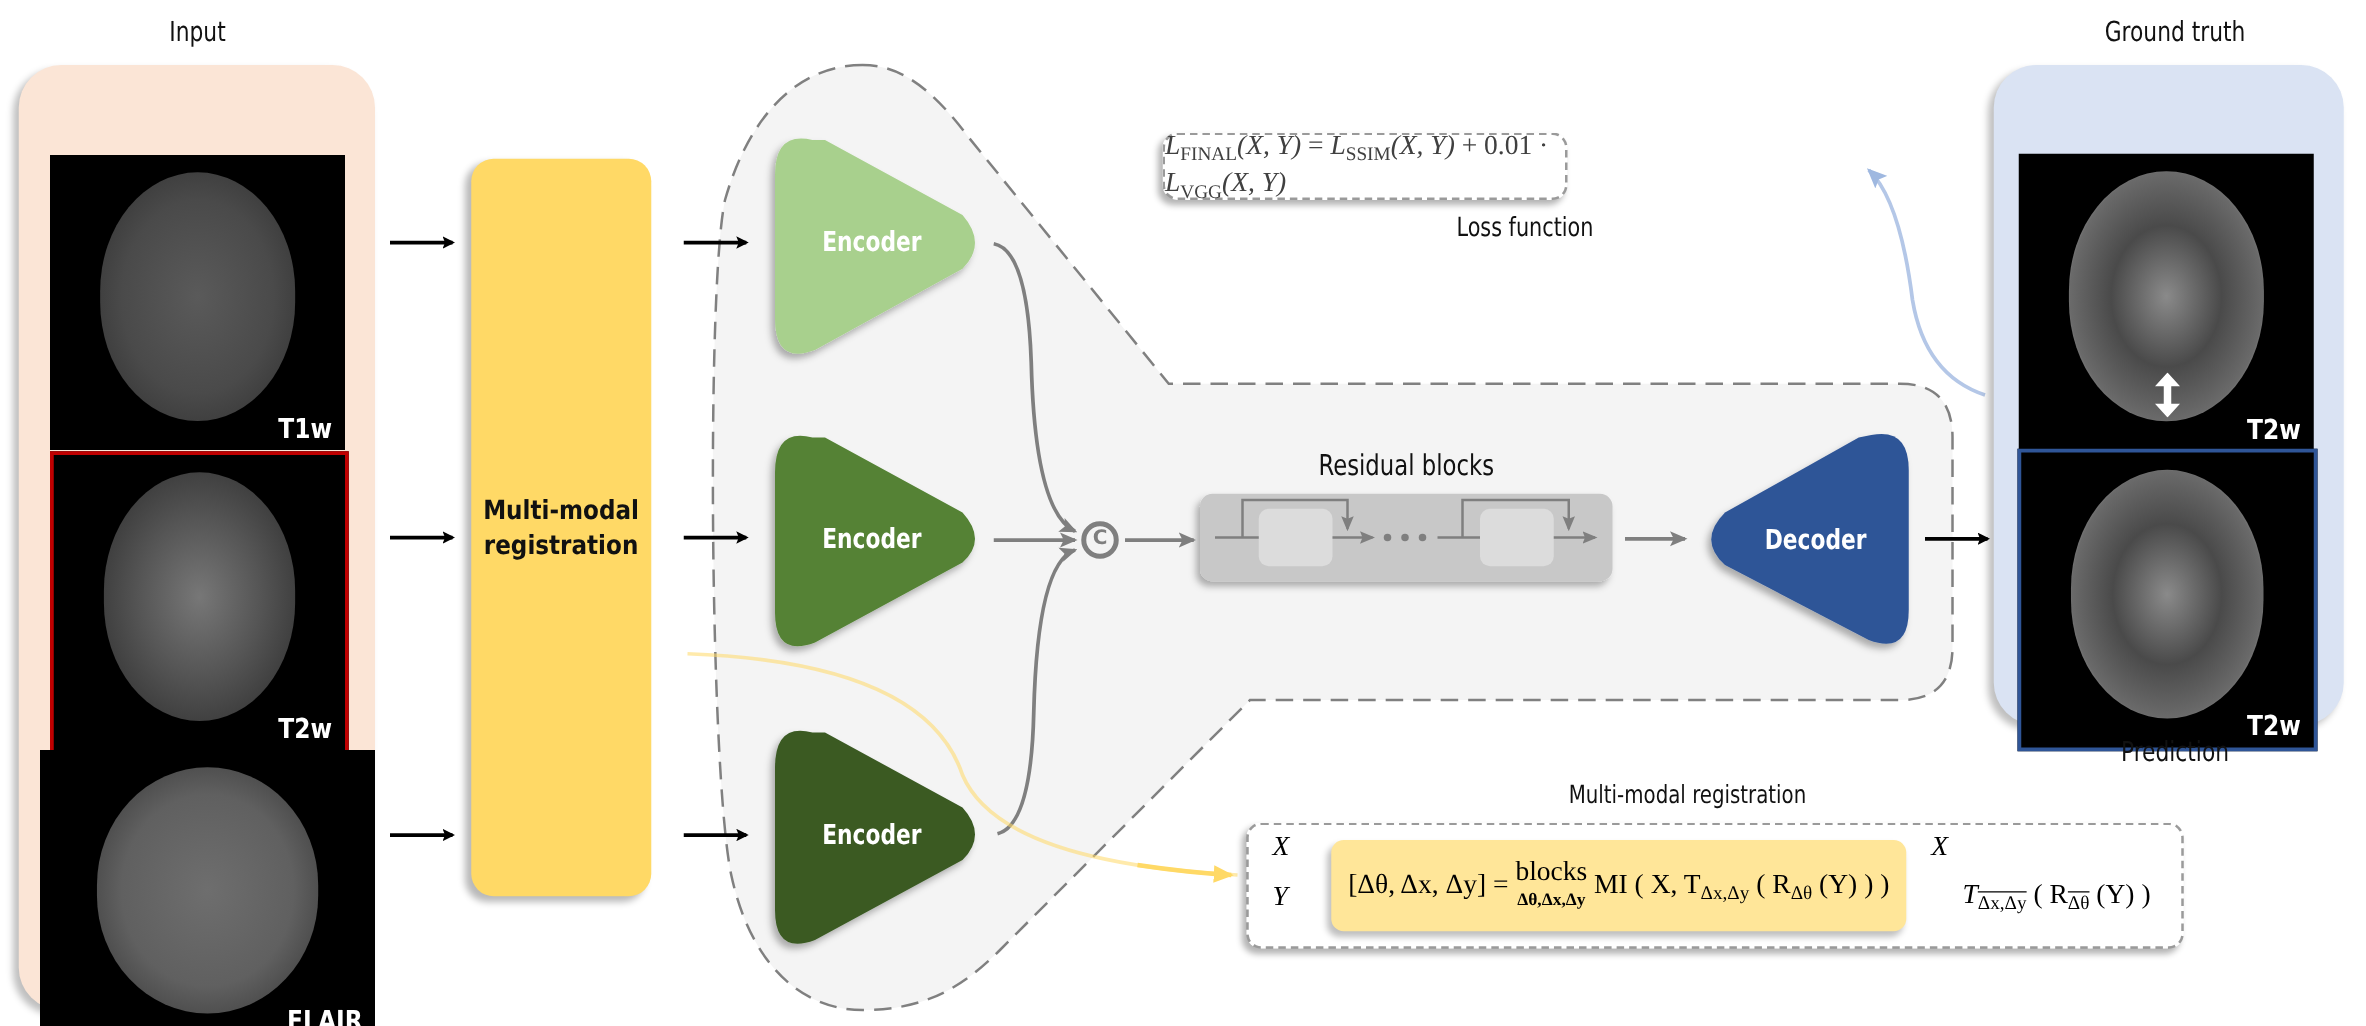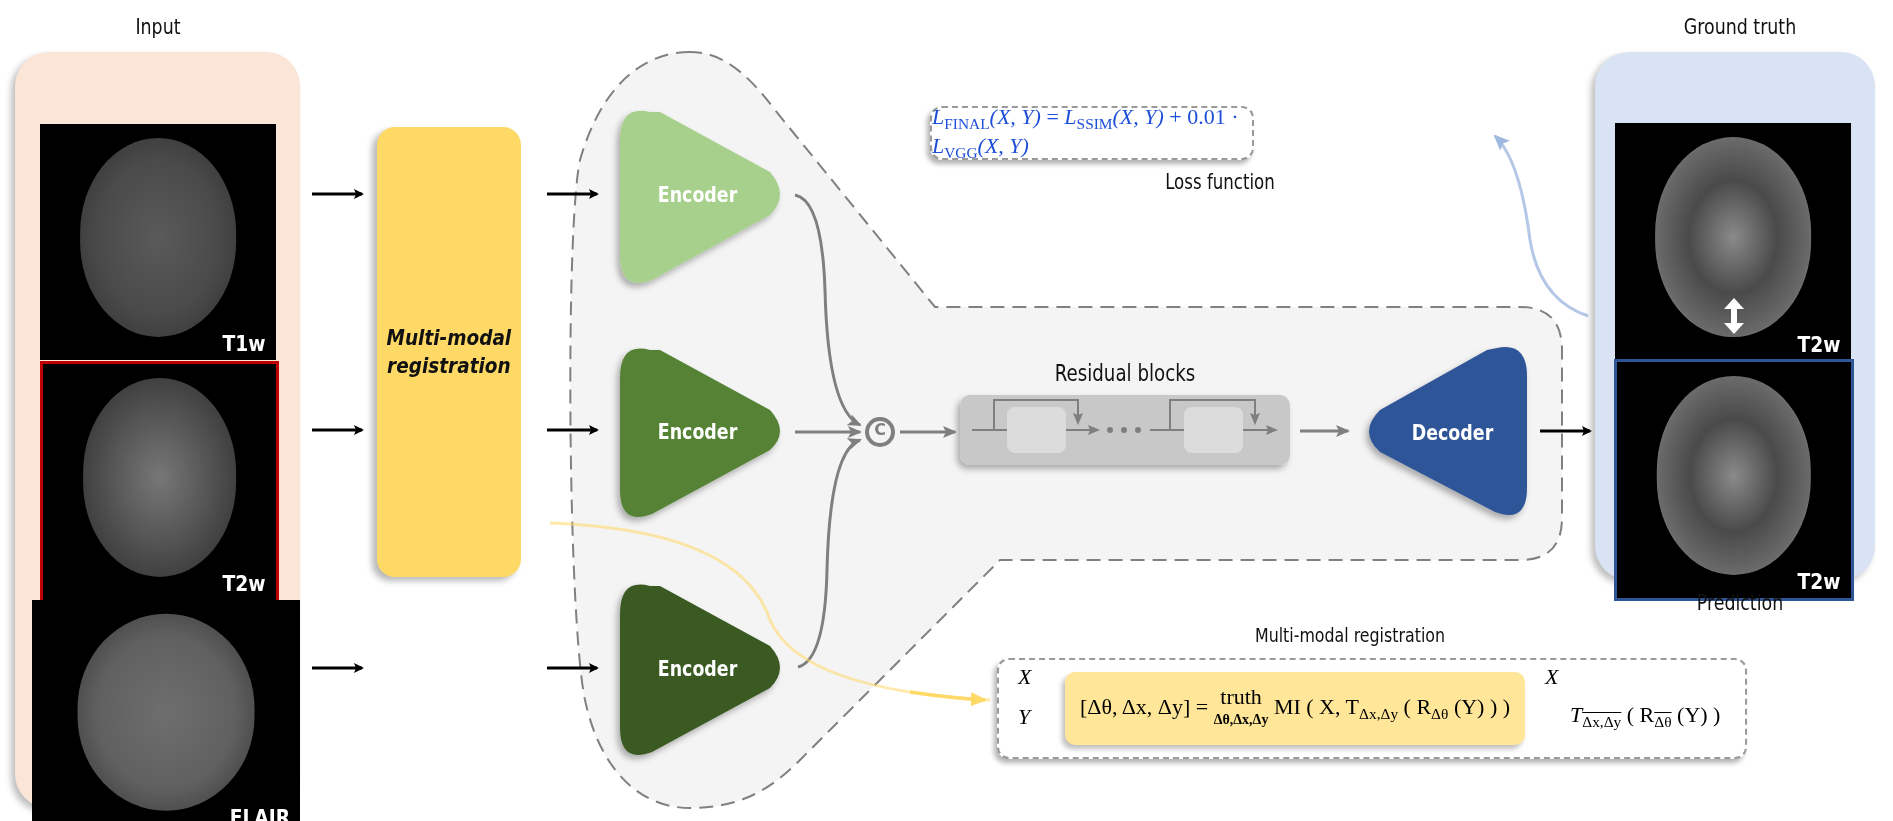--- a/index.html
+++ b/index.html
@@ -3,21 +3,21 @@
 <meta charset="utf-8">
 <style>
   html, body { margin:0; padding:0; background:#ffffff; }
   body { width:1893px; height:821px; position:relative; overflow:hidden; font-family:"DejaVu Sans Condensed","DejaVu Sans",sans-serif; }
   #canvas { position:absolute; left:0; top:0; width:1893px; height:821px; }
   .lbl { position:absolute; font-family:"DejaVu Sans",sans-serif; font-stretch:condensed; color:#111; font-size:22px; text-align:center; white-space:nowrap; transform:scaleX(0.88); transform-origin:center; }
   .panel { position:absolute; border-radius:34px; box-shadow:-4px 4px 6px rgba(0,0,0,0.25); }
   .mri { position:absolute; background:#000; overflow:hidden;margin-top:48px; }
   .mri .tag { position:absolute; right:10px; bottom:4px; color:#fff; font-family:"DejaVu Sans",sans-serif; font-size:22px; font-weight:bold; transform:scaleX(0.85); transform-origin:right bottom; }
   .brain { position:absolute; left:50%; top:48%; width:66%; height:84%; transform:translate(-50%,-50%); border-radius:50% / 48%; }
-  .mathbox { position:absolute; background:#fff; border:2px dashed #9a9a9a; border-radius:12px; box-shadow:-3px 4px 5px rgba(0,0,0,0.3); font-family:"DejaVu Serif","Liberation Serif",serif; color:#1d4ed8; }
+  .mathbox { position:absolute; background:#fff; border:2px dashed #9a9a9a; border-radius:12px; box-shadow:-3px 4px 5px rgba(0,0,0,0.3); font-family:"DejaVu Serif","Liberation Serif",serif; color:#404040; }
   .math { font-family:"Liberation Serif","DejaVu Serif",serif; font-size:22px; }
   .it { font-style:italic; }
   sub { font-size:0.7em; font-style:normal; }
   .ovl { text-decoration:overline; }
 </style>
 </head>
 <body>
 
 <svg id="canvas" width="1893" height="821" viewBox="0 0 1893 821">
   <defs>
@@ -114,21 +114,21 @@
 </div>
 <div class="mri" style="left:40px;top:313px;width:233px;height:236px;border:3px solid #c00000;">
   <div class="brain" style="background:radial-gradient(ellipse at 50% 50%, #777 0%, #555 45%, #3d3d3d 75%, #aaa 86%, #222 92%, #000 100%);"></div>
   <span class="tag">T2w</span>
 </div>
 <div class="mri" style="left:32px;top:552px;width:268px;height:234px;">
   <div class="brain" style="background:radial-gradient(ellipse at 50% 50%, #6e6e6e 0%, #606060 55%, #484848 78%, #9a9a9a 87%, #222 92%, #000 100%);"></div>
   <span class="tag">FLAIR</span>
 </div>
 
-<div style="position:absolute;left:377px;top:127px;width:144px;height:450px;background:#ffd966;border-radius:18px;box-shadow:-5px 4px 6px rgba(0,0,0,0.28);display:flex;flex-direction:column;justify-content:center;align-items:center;font-style:italic;">
+<div style="position:absolute;left:377px;top:127px;width:144px;height:590px;background:#ffd966;border-radius:18px;box-shadow:-5px 4px 6px rgba(0,0,0,0.28);display:flex;flex-direction:column;justify-content:center;align-items:center;">
   <div style="font-family:'DejaVu Sans',sans-serif;font-weight:bold;font-size:21px;color:#111;line-height:28px;text-align:center;transform:scaleX(0.88);">
     <div>Multi-modal</div>
     <div>registration</div>
   </div>
 </div>
 
 <div class="lbl" style="left:630px;top:182px;width:135px;color:#fff;font-weight:bold;">Encoder</div>
 <div class="lbl" style="left:630px;top:419px;width:135px;color:#fff;font-weight:bold;">Encoder</div>
 <div class="lbl" style="left:630px;top:656px;width:135px;color:#fff;font-weight:bold;">Encoder</div>
 
@@ -167,21 +167,21 @@
 
 <div class="lbl" style="left:1200px;top:623px;width:300px;font-size:20px;">Multi-modal registration</div>
 <div class="mathbox" style="left:997px;top:658px;width:746px;height:97px;"></div>
 <div style="position:absolute;left:1018px;top:664px;" class="math it">X</div>
 <div style="position:absolute;left:1018px;top:704px;" class="math it">Y</div>
 <div style="position:absolute;left:1065px;top:672px;width:460px;height:73px;background:#ffe699;border-radius:10px;box-shadow:-3px 4px 5px rgba(0,0,0,0.25);display:flex;align-items:center;justify-content:center;">
   <span class="math" style="font-size:22px;white-space:nowrap;">
     <span>[Δθ, Δx, Δy]</span>
     <span>=</span>
     <span style="display:inline-block;text-align:center;vertical-align:middle;line-height:20px;">
-      <span>truth</span><br>
+      <span>blocks</span><br>
       <span style="font-size:14px;font-weight:bold;">Δθ,Δx,Δy</span>
     </span>
     <span>MI ( X, T</span><sub>Δx,Δy</sub>
     <span>( R</span><sub>Δθ</sub>
     <span>(Y) ) )</span>
   </span>
 </div>
 <div style="position:absolute;left:1545px;top:664px;" class="math it">X</div>
 <div style="position:absolute;left:1570px;top:702px;white-space:nowrap;" class="math">
   <span class="it">T</span><sub class="ovl">Δx,Δy</sub>

